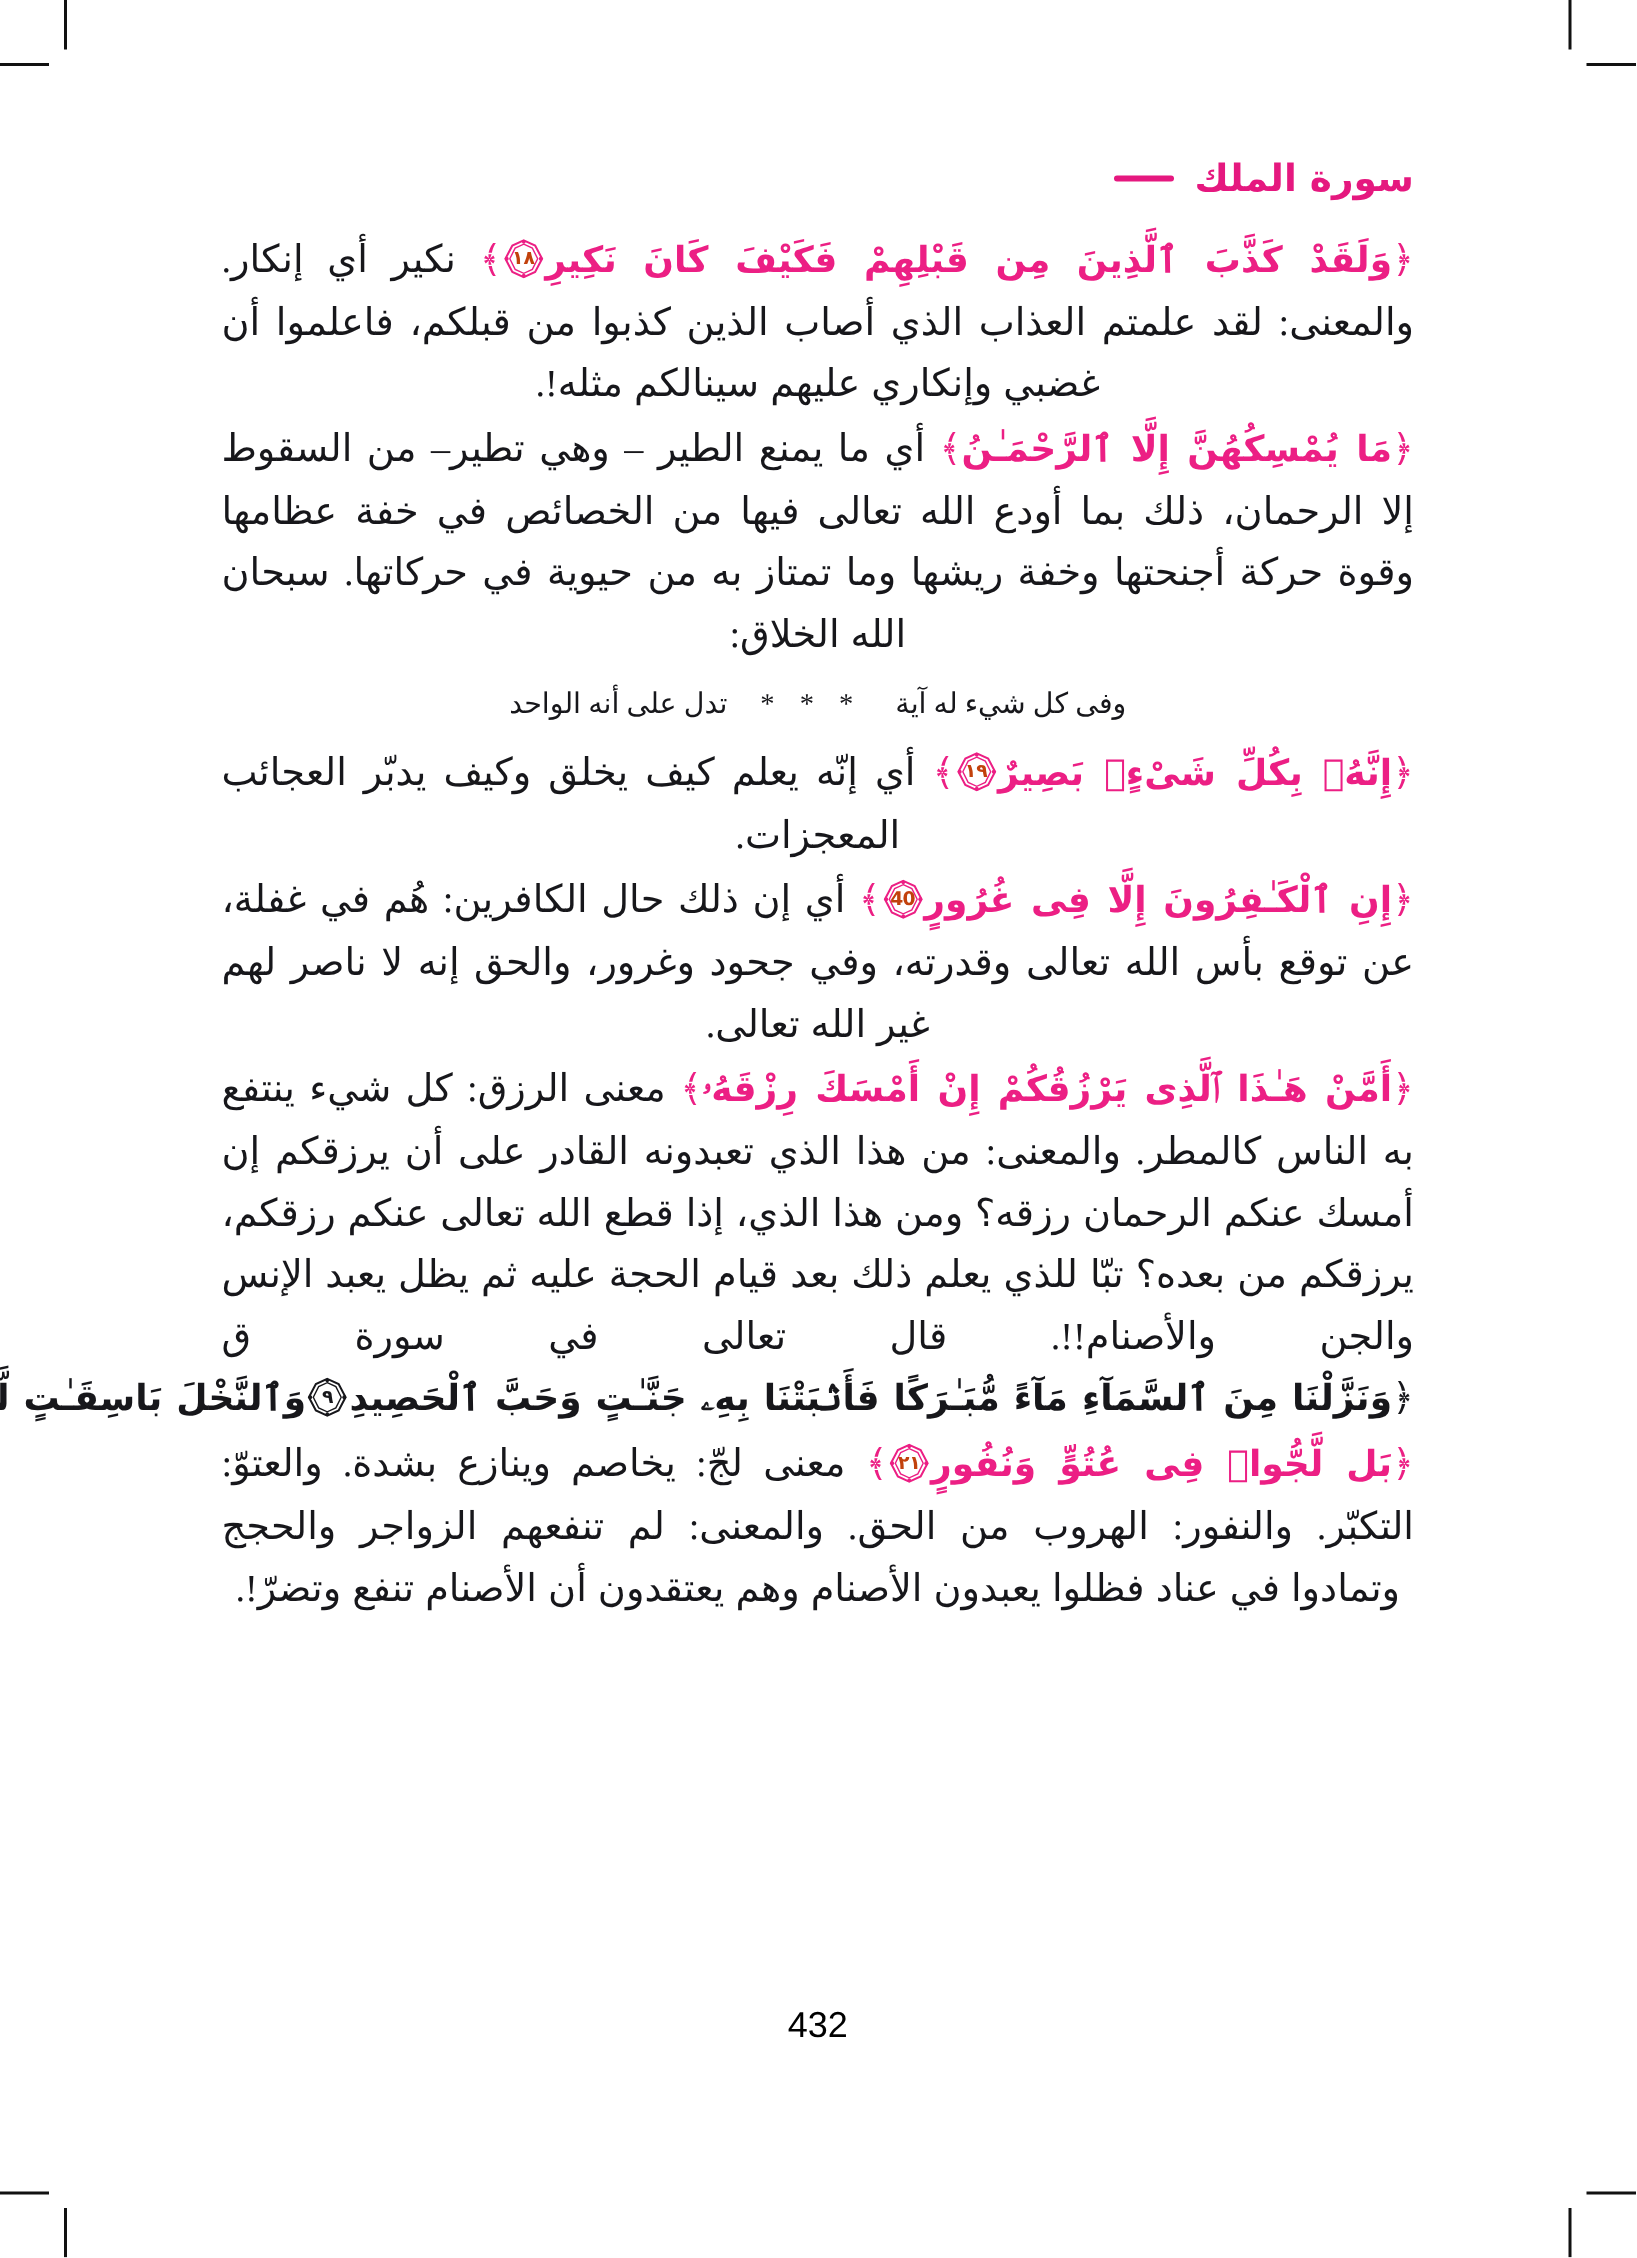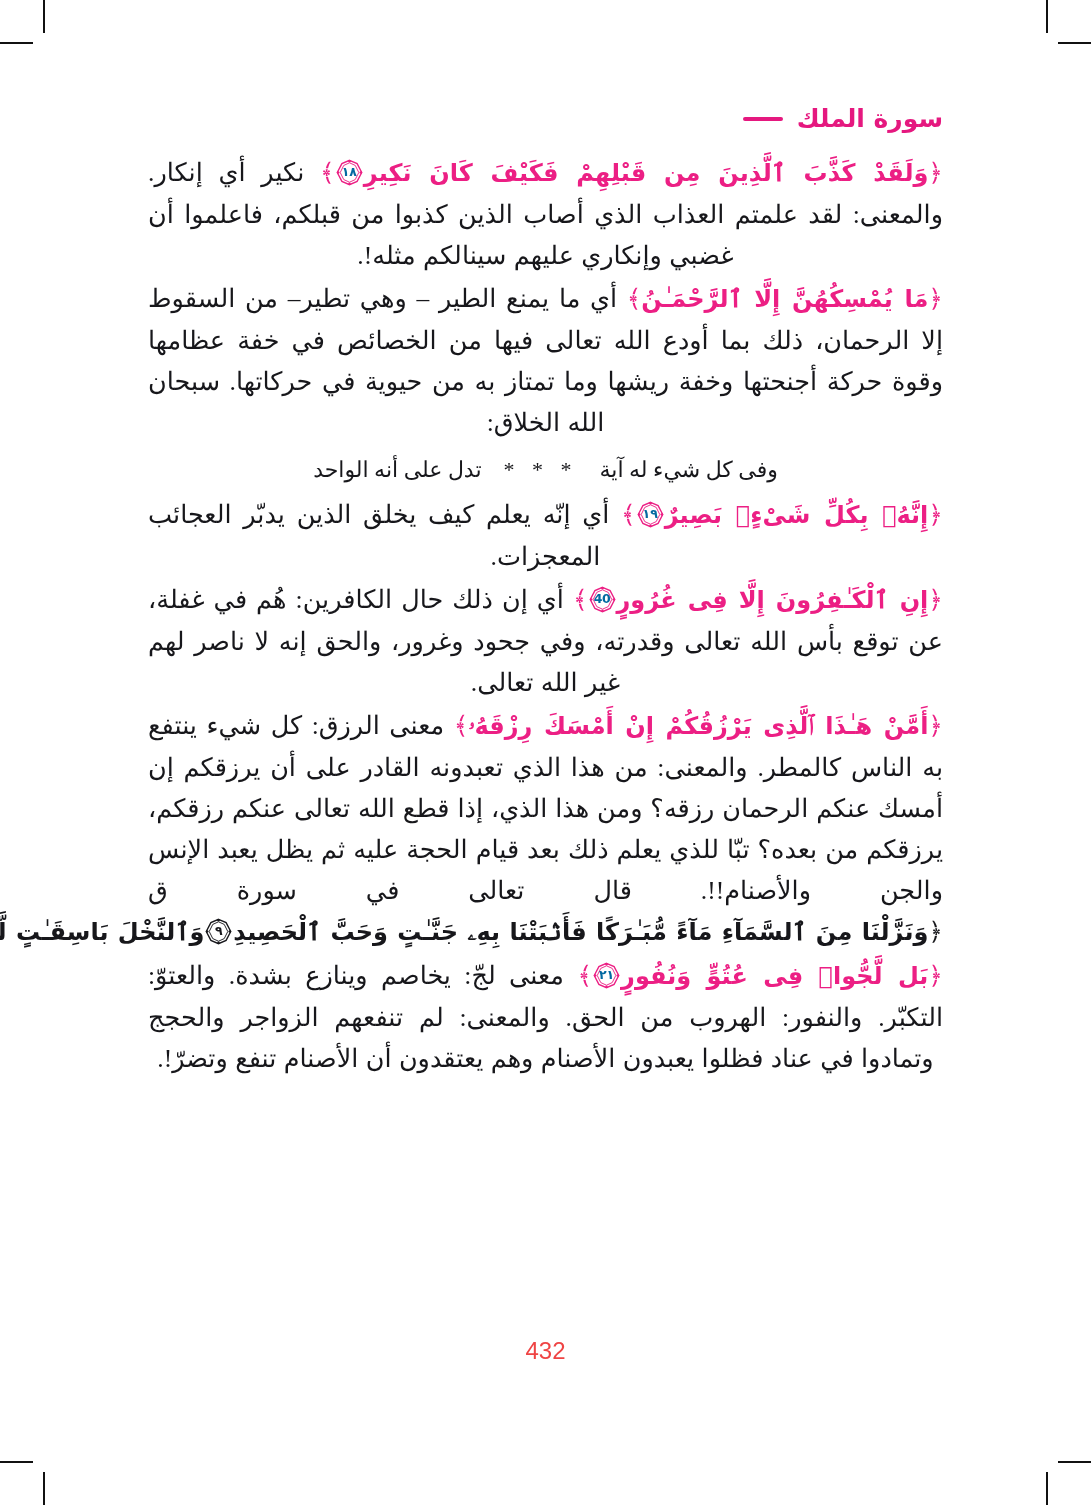--- a/index.html
+++ b/index.html
@@ -117,47 +117,47 @@
     position: absolute;
     inset: 0;
     display: flex;
     align-items: center;
     justify-content: center;
     font-size: 12.5px;
     font-weight: bold;
     line-height: 1;
     font-family: "DejaVu Sans", "Liberation Sans", sans-serif;
   }
-  .ayah.pink .ayah-num { color: #0369a1; }
+  .ayah.pink .ayah-num { color: #c2410c; }
   .ayah.dark .ayah-num { color: #17171b; }
 
   
   .verse-line {
     margin: 6px 0 4px 0;
-    font-size: 22px;
+    font-size: 19px;
     line-height: 41px;
     color: #17171b;
     text-align: center;
     direction: rtl;
   }
   .verse-sep {
     display: inline-block;
     margin: 0 22px;
     letter-spacing: 6px;
   }
 
   
   .folio {
     position: absolute;
     left: 0;
     right: 0;
     top: 1337px;
     text-align: center;
     font-size: 24px;
-    color: #ef4444;
+    color: #000000;
     font-family: "Liberation Sans", "DejaVu Sans", sans-serif;
     direction: ltr;
   }
 </style>
 </head>
 <body>
 
 <div class="page">
 
   <div class="crop crop-tl-v"></div>
@@ -185,21 +185,21 @@
             </svg><span class="ayah-num">١٨</span></span><span class="brk">﴾</span></span> <span>نكير أي إنكار. والمعنى: لقد علمتم العذاب الذي أصاب الذين كذبوا من قبلكم، فاعلموا أن غضبي وإنكاري عليهم سينالكم مثله!.</span></p>
       <p class="para"><span class="quran"><span class="brk">﴿</span>مَا يُمْسِكُهُنَّ إِلَّا ٱلرَّحْمَـٰنُ<span class="brk">﴾</span></span> <span>أي ما يمنع الطير – وهي تطير– من السقوط إلا الرحمان، ذلك بما أودع الله تعالى فيها من الخصائص في خفة عظامها وقوة حركة أجنحتها وخفة ريشها وما تمتاز به من حيوية في حركاتها. سبحان الله الخلاق:</span></p>
       <div class="verse-line"><span>وفى كل شيء له آية</span><span class="verse-sep">* * *</span><span>تدل على أنه الواحد</span></div>
       <p class="para"><span class="quran"><span class="brk">﴿</span>إِنَّهُۥ بِكُلِّ شَىْءٍۭ بَصِيرٌ<span class="ayah pink"><svg viewBox="0 0 32 32" width="27" height="27" aria-hidden="true">
               <polygon points="16,1.5 25,5.5 30.5,16 25,26.5 16,30.5 7,26.5 1.5,16 7,5.5" fill="none" stroke="#ec1f84" stroke-width="1.6"></polygon>
               <polygon points="16,4.5 22.8,7.6 27,16 22.8,24.4 16,27.5 9.2,24.4 5,16 9.2,7.6" fill="none" stroke="#ec1f84" stroke-width="1.1"></polygon>
               <circle cx="16" cy="2.6" r="1.5" fill="#ec1f84"></circle>
               <circle cx="16" cy="29.4" r="1.5" fill="#ec1f84"></circle>
               <circle cx="2.6" cy="16" r="1.5" fill="#ec1f84"></circle>
               <circle cx="29.4" cy="16" r="1.5" fill="#ec1f84"></circle>
-            </svg><span class="ayah-num">١٩</span></span><span class="brk">﴾</span></span> <span>أي إنّه يعلم كيف يخلق الذين يدبّر العجائب المعجزات.</span></p>
+            </svg><span class="ayah-num">١٩</span></span><span class="brk">﴾</span></span> <span>أي إنّه يعلم كيف يخلق وكيف يدبّر العجائب المعجزات.</span></p>
       <p class="para"><span class="quran"><span class="brk">﴿</span>إِنِ ٱلْكَـٰفِرُونَ إِلَّا فِى غُرُورٍ<span class="ayah pink"><svg viewBox="0 0 32 32" width="27" height="27" aria-hidden="true">
               <polygon points="16,1.5 25,5.5 30.5,16 25,26.5 16,30.5 7,26.5 1.5,16 7,5.5" fill="none" stroke="#ec1f84" stroke-width="1.6"></polygon>
               <polygon points="16,4.5 22.8,7.6 27,16 22.8,24.4 16,27.5 9.2,24.4 5,16 9.2,7.6" fill="none" stroke="#ec1f84" stroke-width="1.1"></polygon>
               <circle cx="16" cy="2.6" r="1.5" fill="#ec1f84"></circle>
               <circle cx="16" cy="29.4" r="1.5" fill="#ec1f84"></circle>
               <circle cx="2.6" cy="16" r="1.5" fill="#ec1f84"></circle>
               <circle cx="29.4" cy="16" r="1.5" fill="#ec1f84"></circle>
             </svg><span class="ayah-num">40</span></span><span class="brk">﴾</span></span> <span>أي إن ذلك حال الكافرين: هُم في غفلة، عن توقع بأس الله تعالى وقدرته، وفي جحود وغرور، والحق إنه لا ناصر لهم غير الله تعالى.</span></p>
       <p class="para"><span class="quran"><span class="brk">﴿</span>أَمَّنْ هَـٰذَا ٱلَّذِى يَرْزُقُكُمْ إِنْ أَمْسَكَ رِزْقَهُۥ<span class="brk">﴾</span></span> <span>معنى الرزق: كل شيء ينتفع به الناس كالمطر. والمعنى: من هذا الذي تعبدونه القادر على أن يرزقكم إن أمسك عنكم الرحمان رزقه؟ ومن هذا الذي، إذا قطع الله تعالى عنكم رزقكم، يرزقكم من بعده؟ تبّا للذي يعلم ذلك بعد قيام الحجة عليه ثم يظل يعبد الإنس والجن والأصنام!!. قال تعالى في سورة ق</span> <span class="quran mono"><span class="brk mono">﴿</span>وَنَزَّلْنَا مِنَ ٱلسَّمَآءِ مَآءً مُّبَـٰرَكًا فَأَنۢبَتْنَا بِهِۦ جَنَّـٰتٍ وَحَبَّ ٱلْحَصِيدِ<span class="ayah dark"><svg viewBox="0 0 32 32" width="27" height="27" aria-hidden="true">
               <polygon points="16,1.5 25,5.5 30.5,16 25,26.5 16,30.5 7,26.5 1.5,16 7,5.5" fill="none" stroke="#17171b" stroke-width="1.6"></polygon>

